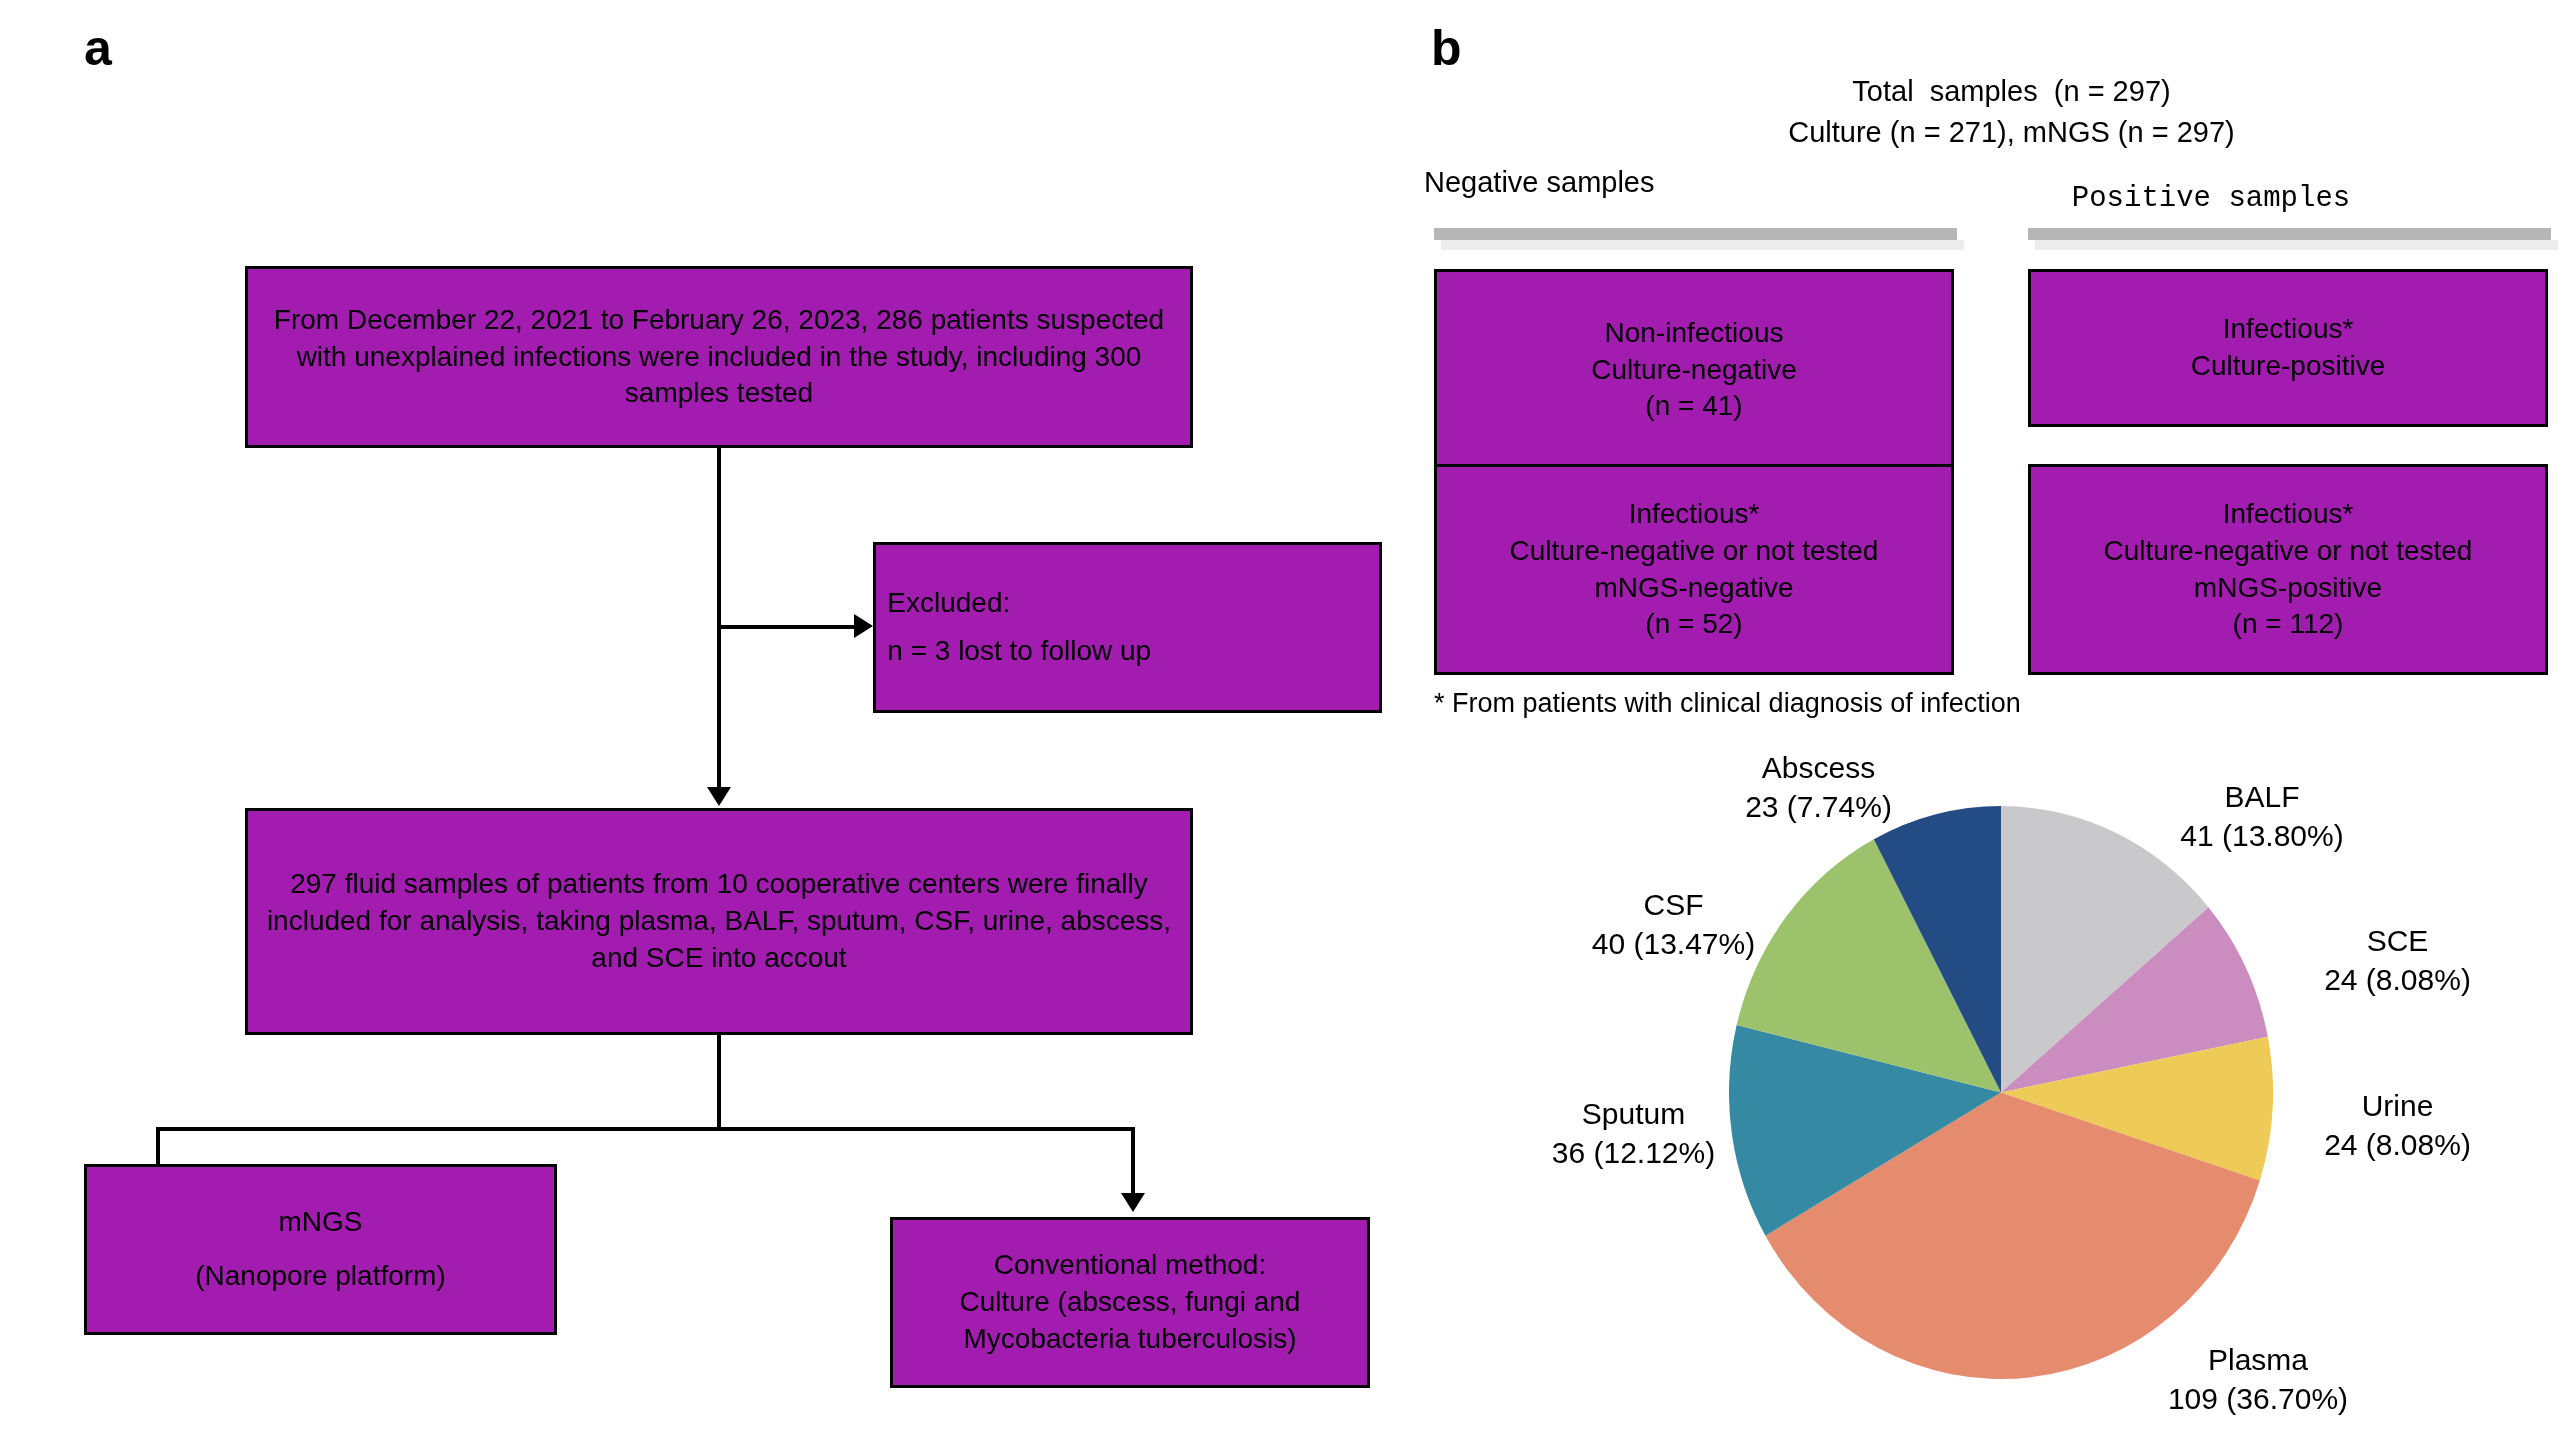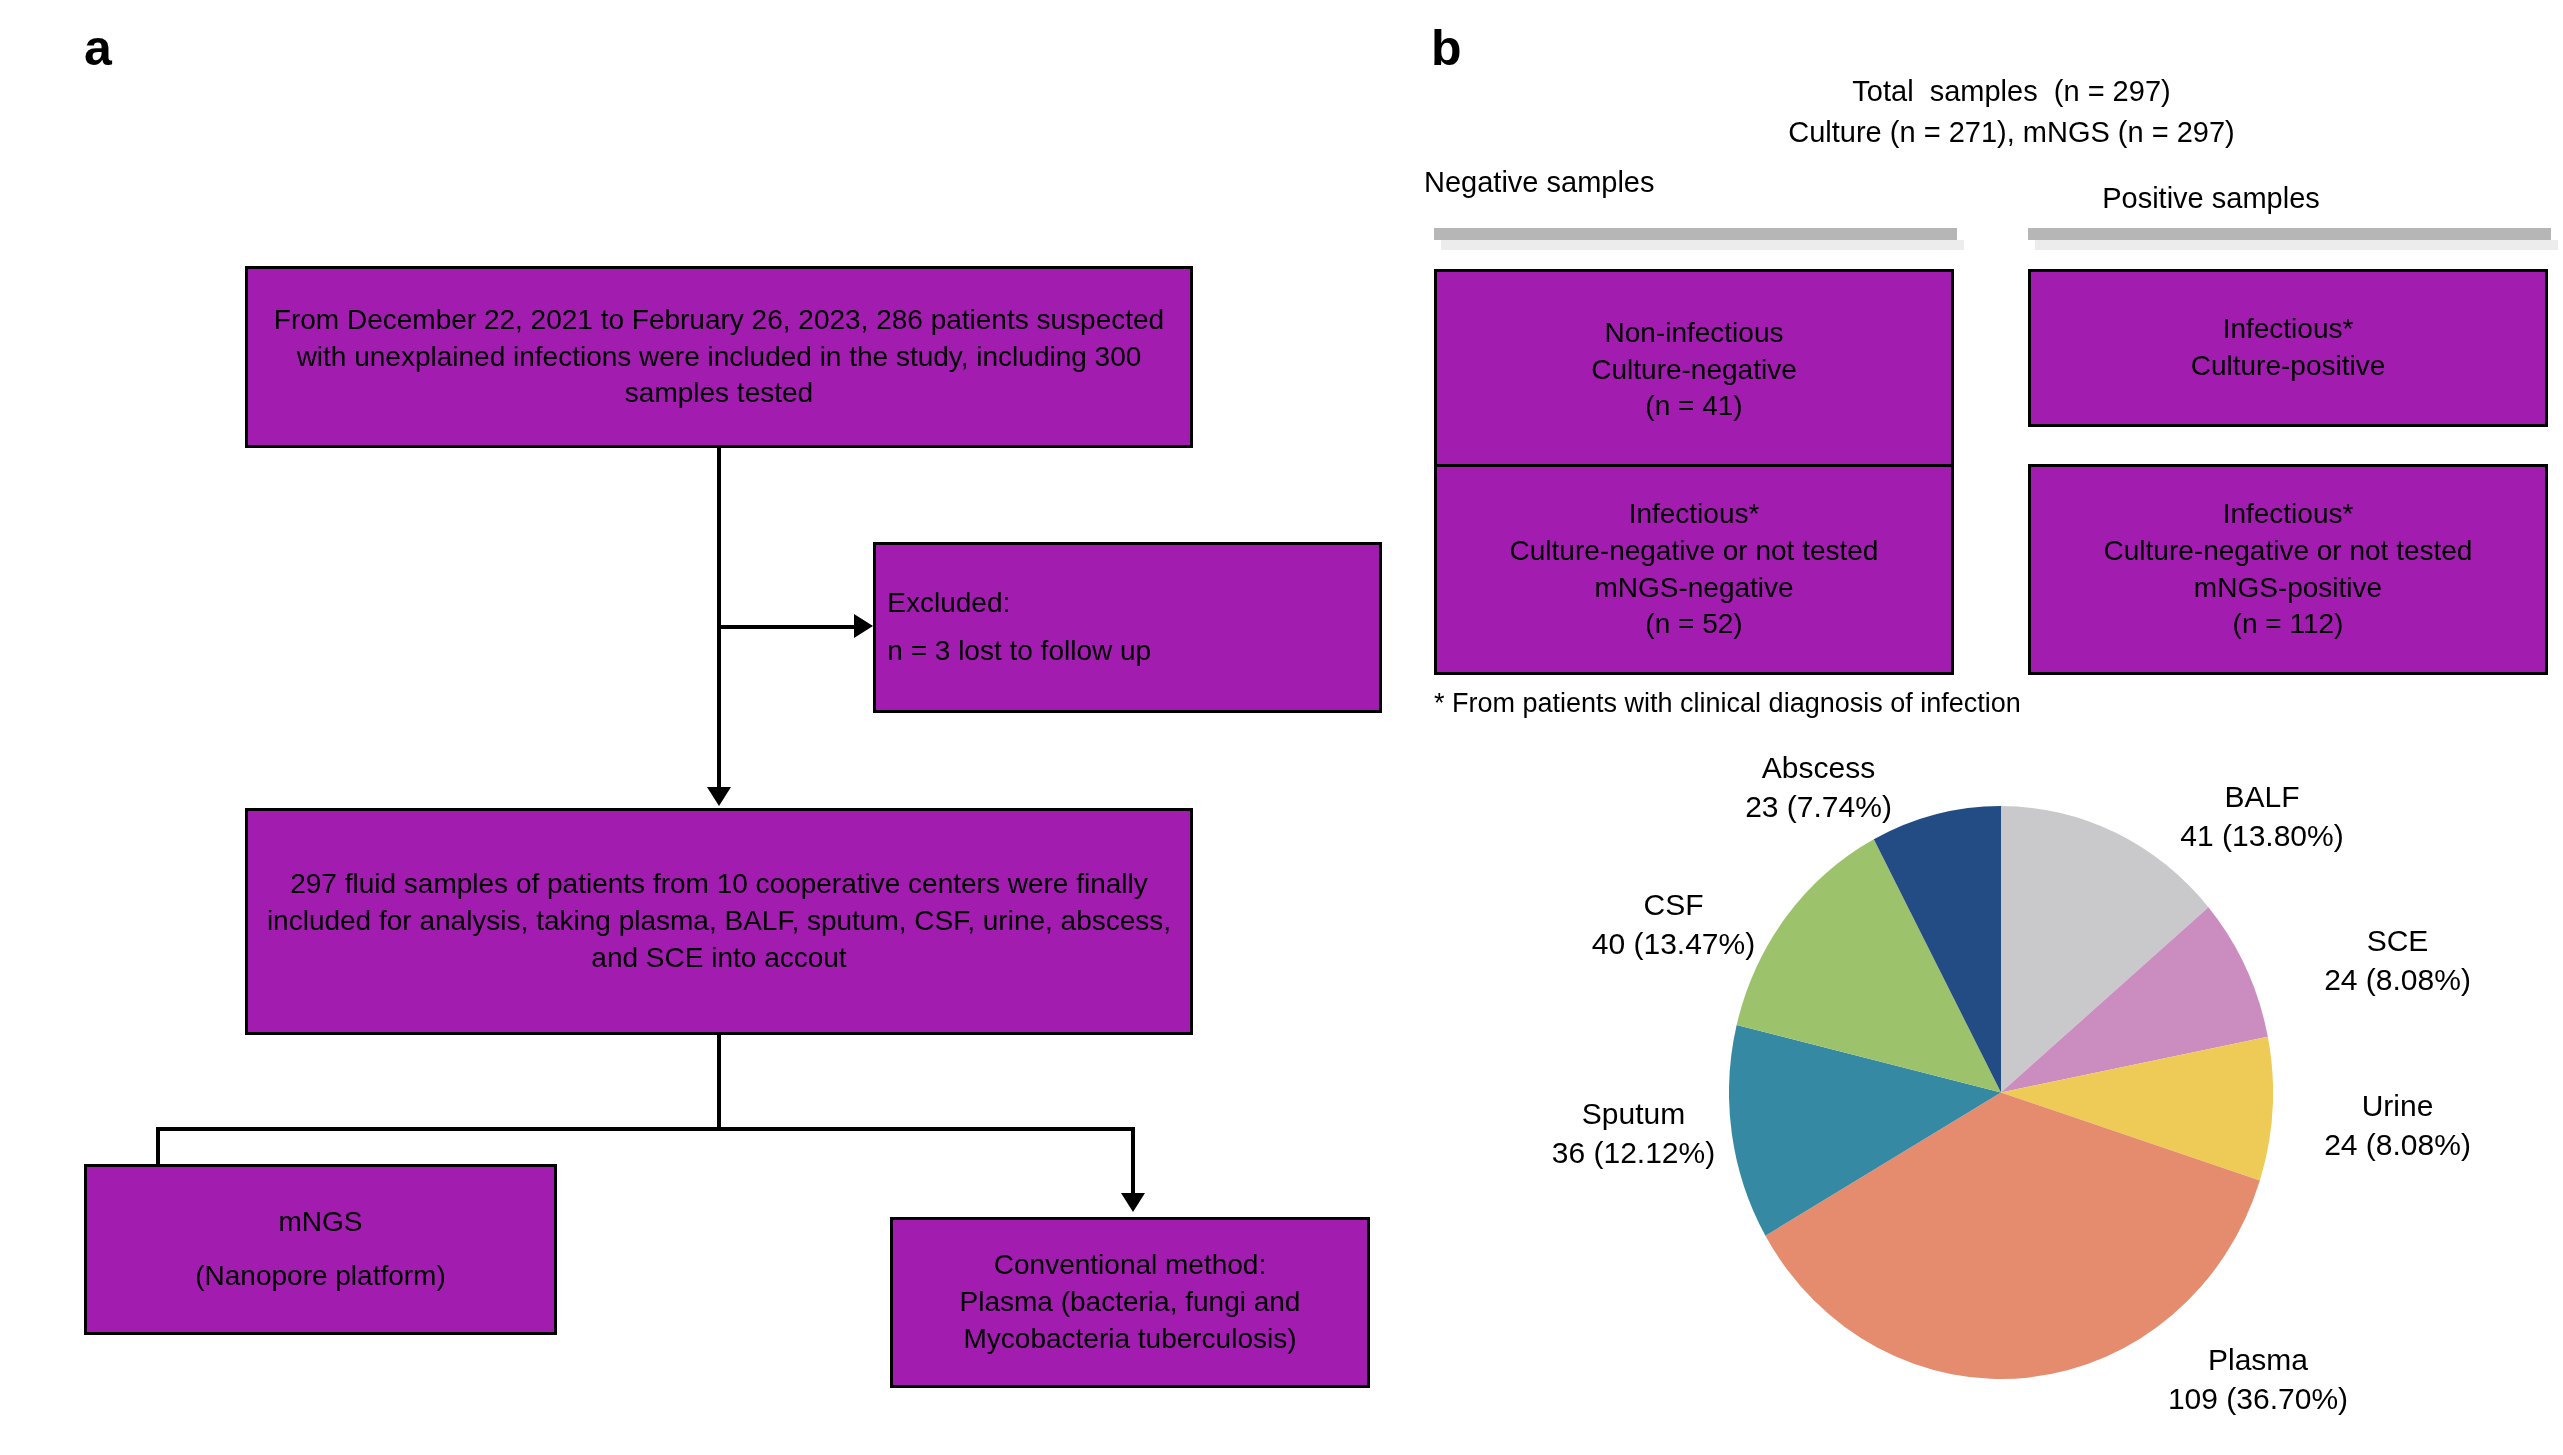--- a/index.html
+++ b/index.html
@@ -71,32 +71,32 @@
 <div class="fbox" style="left:84px;top:1164px;width:473px;height:171px;">
   <div class="inner">
     <div>mNGS</div>
     <div style="margin-top:17.7px;">(Nanopore platform)</div>
   </div>
 </div>
 
 <div class="fbox" style="left:890px;top:1217px;width:480px;height:171px;">
   <div class="inner">
     <div>Conventional method:</div>
-    <div>Plasma (bacteria, fungi and</div>
+    <div>Culture (abscess, fungi and</div>
     <div>Mycobacteria tuberculosis)</div>
   </div>
 </div>
 
 <div class="panel-letter" style="left:1431px;top:22.5px;">b</div>
 
 <div class="btext" style="left:1577px;top:72px;width:869px;">Total  samples  (n = 297)</div>
 <div class="btext" style="left:1577px;top:113px;width:869px;">Culture (n = 271), mNGS (n = 297)</div>
 
 <div class="btext" style="left:1424px;top:163px;width:185px;">Negative samples</div>
-<div class="btext" style="left:2026px;top:179px;width:370px;">Positive samples</div>
+<div class="btext" style="left:2026px;top:179px;width:370px;font-family:Liberation Mono, monospace;">Positive samples</div>
 
 <div class="graybar" style="left:1434px;top:228px;width:523px;"></div>
 <div class="graybar" style="left:2028px;top:228px;width:523px;"></div>
 
 <div class="fbox" style="left:1434px;top:269px;width:520px;height:202px;">
   <div class="inner">
     <div>Non-infectious</div>
     <div>Culture-negative</div>
     <div>(n = 41)</div>
   </div>

